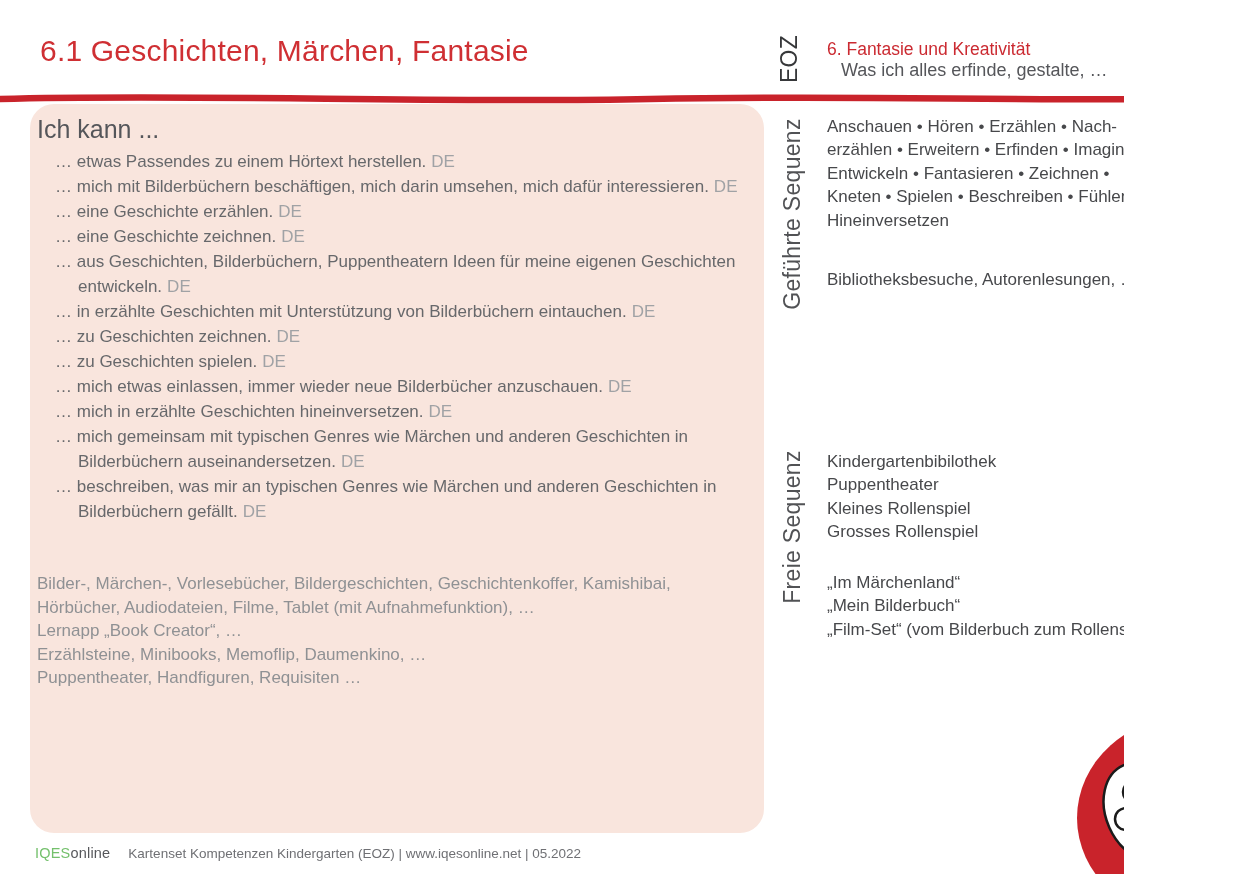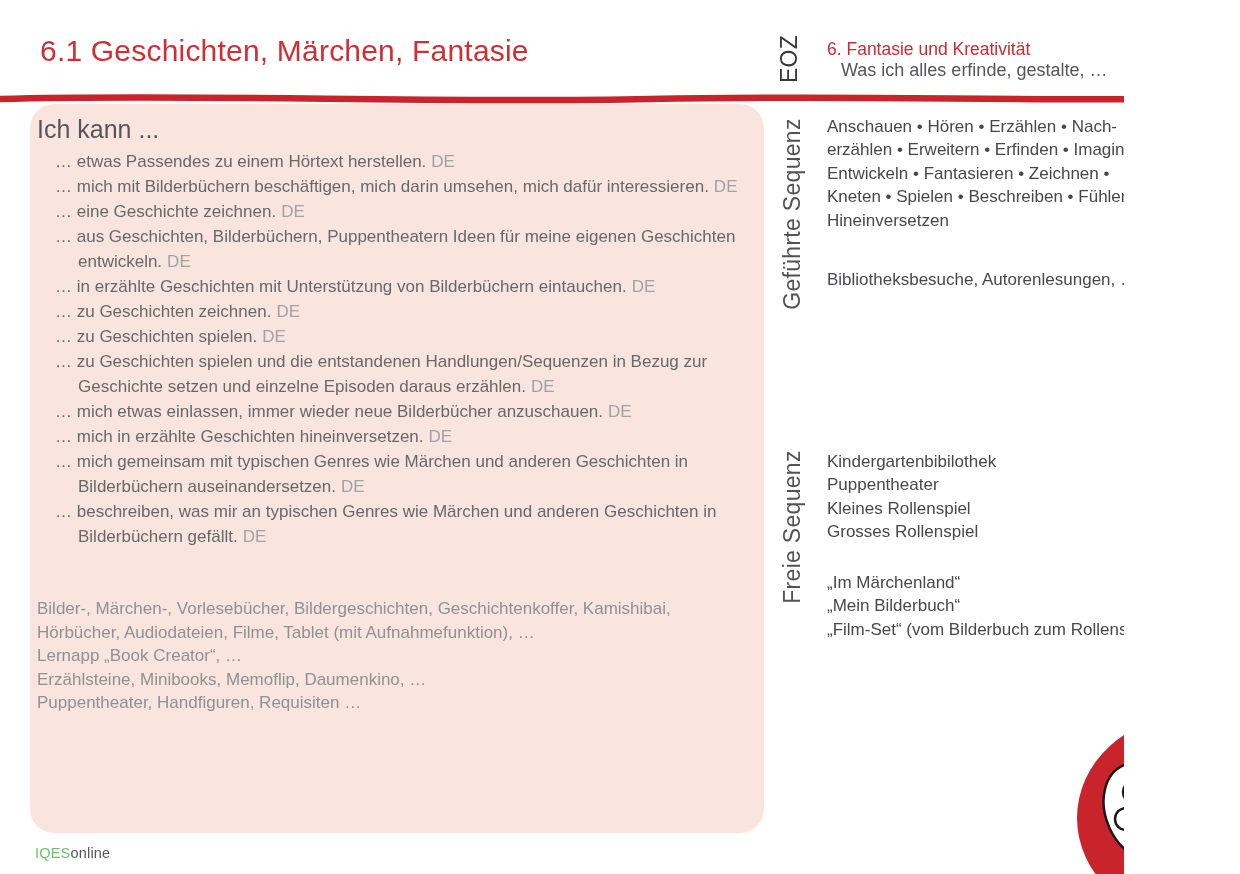--- a/index.html
+++ b/index.html
@@ -78,26 +78,26 @@
 
   <svg class="wave" viewBox="0 0 1240 22" preserveAspectRatio="none">
     <path d="M0,9 C200,3.5 430,13.5 650,9 C870,4.5 1010,12 1240,8.5" fill="none" stroke="#c9232b" stroke-width="6.5" stroke-linecap="round"></path>
   </svg>
 
   <div class="panel">
     <div class="ichkann-heading">Ich kann ...</div>
     <ul class="ichkann">
       <li><span>… etwas Passendes zu einem Hörtext herstellen.</span><span class="de-tag">DE</span></li>
       <li><span>… mich mit Bilderbüchern beschäftigen, mich darin umsehen, mich dafür interessieren.</span><span class="de-tag">DE</span></li>
+      <li><span>… eine Geschichte erzählen.</span><span class="de-tag">DE</span></li>
       <li><span>… eine Geschichte zeichnen.</span><span class="de-tag">DE</span></li>
       <li><span>… aus Geschichten, Bilderbüchern, Puppentheatern Ideen für meine eigenen Geschichten entwickeln.</span><span class="de-tag">DE</span></li>
       <li><span>… in erzählte Geschichten mit Unterstützung von Bilderbüchern eintauchen.</span><span class="de-tag">DE</span></li>
       <li><span>… zu Geschichten zeichnen.</span><span class="de-tag">DE</span></li>
       <li><span>… zu Geschichten spielen.</span><span class="de-tag">DE</span></li>
-      <li><span>… zu Geschichten spielen und die entstandenen Handlungen/Sequenzen in Bezug zur Geschichte setzen und einzelne Episoden daraus erzählen.</span><span class="de-tag">DE</span></li>
       <li><span>… mich etwas einlassen, immer wieder neue Bilderbücher anzuschauen.</span><span class="de-tag">DE</span></li>
       <li><span>… mich in erzählte Geschichten hineinversetzen.</span><span class="de-tag">DE</span></li>
       <li><span>… mich gemeinsam mit typischen Genres wie Märchen und anderen Geschichten in Bilderbüchern auseinandersetzen.</span><span class="de-tag">DE</span></li>
       <li><span>… beschreiben, was mir an typischen Genres wie Märchen und anderen Geschichten in Bilderbüchern gefällt.</span><span class="de-tag">DE</span></li>
     </ul>
     <div class="materials">Bilder-, Märchen-, Vorlesebücher, Bildergeschichten, Geschichtenkoffer, Kamishibai,
 Hörbücher, Audiodateien, Filme, Tablet (mit Aufnahmefunktion), …
 Lernapp „Book Creator“, …
 Erzählsteine, Minibooks, Memoflip, Daumenkino, …
 Puppentheater, Handfiguren, Requisiten …</div>
@@ -116,20 +116,21 @@
 Puppentheater
 Kleines Rollenspiel
 Grosses Rollenspiel</div>
   <div class="rcol-block" style="top:571px;">„Im Märchenland“
 „Mein Bilderbuch“
 „Film-Set“ (vom Bilderbuch zum Rollenspiel)</div>
 
   <div class="footer">
     <span class="brand-iqes">IQES</span>
       <span class="brand-online">online</span>
+    <span class="footer-text">Kartenset Kompetenzen Kindergarten (EOZ) | www.iqesonline.net | 05.2022</span>
   </div>
 
   <svg class="blob-svg" viewBox="0 0 200 174">
     <ellipse cx="152" cy="118" rx="115" ry="103" fill="#c9232b"></ellipse>
     <g fill="#ffffff" stroke="#1b1b1b" stroke-width="2.5" stroke-linejoin="round">
       <ellipse cx="104" cy="112" rx="38" ry="51" transform="rotate(-24 104 112)"></ellipse>
       <g transform="translate(106,126) rotate(45)">
         <rect x="-4.6" y="-113" width="9.2" height="68" rx="4.6"></rect>
         <rect x="-6.2" y="-47" width="12.4" height="18"></rect>
         <path d="M0,0 C5.5,-7 9,-13 7.5,-23 C6.5,-28 3.5,-29.5 0,-29.5 C-3.5,-29.5 -6.5,-28 -7.5,-23 C-9,-13 -5.5,-7 0,0 Z"></path>

